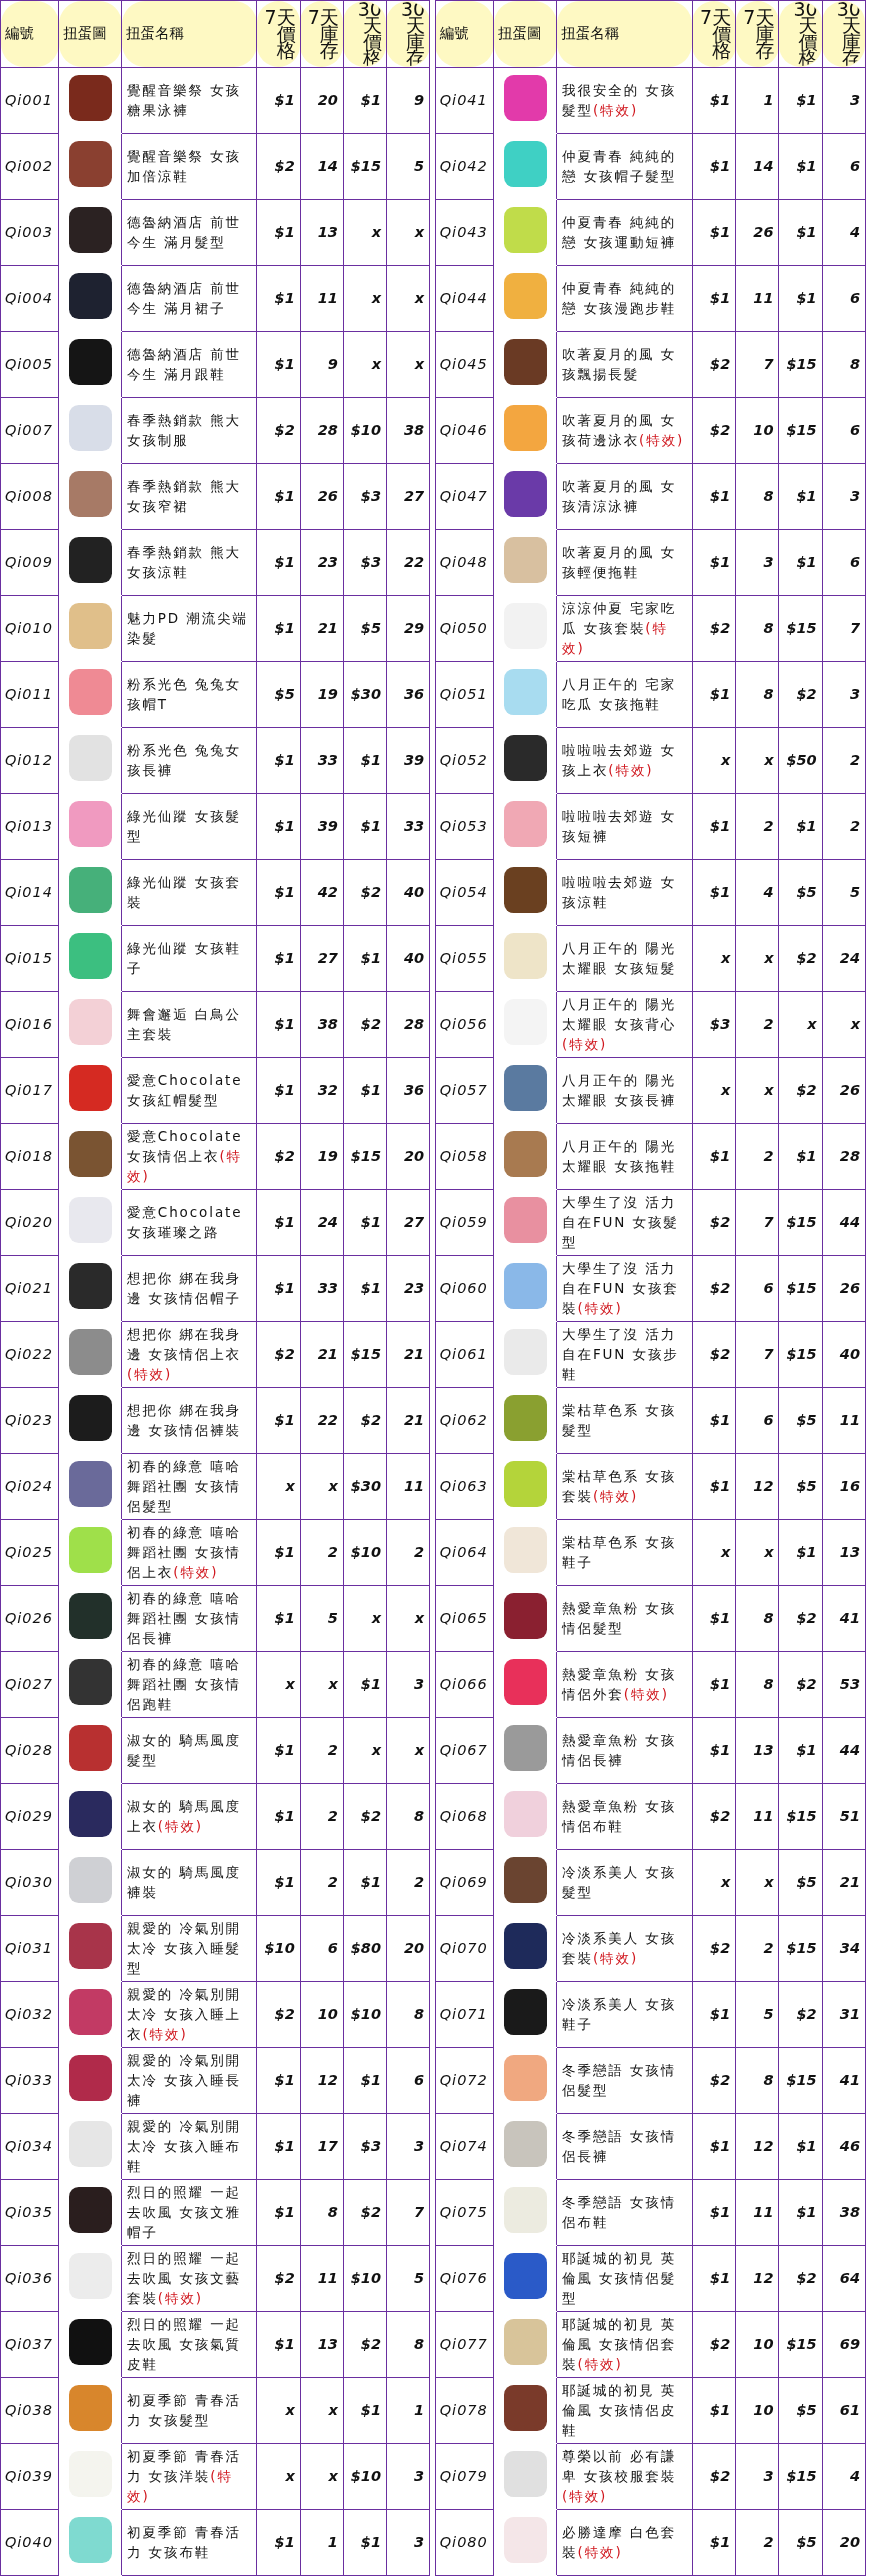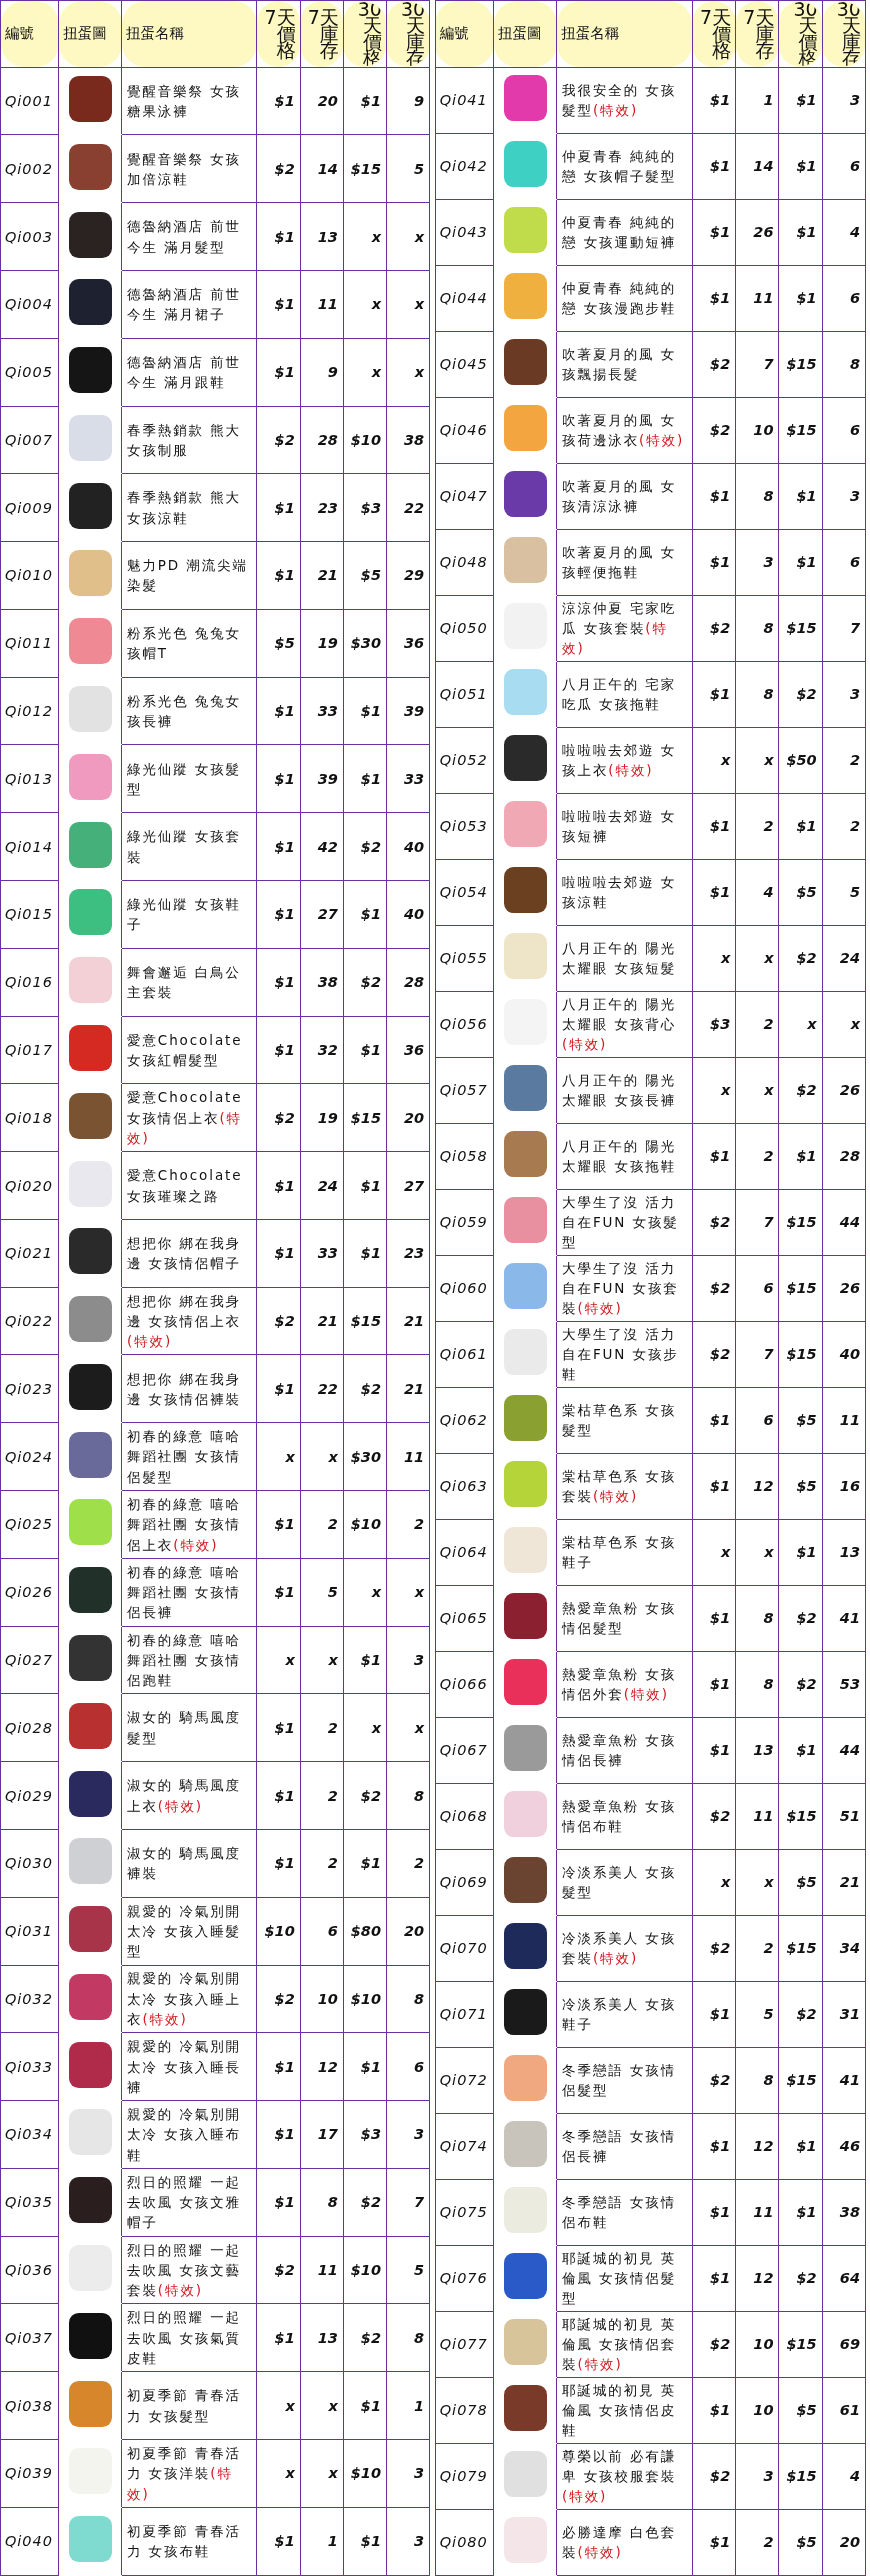--- a/index.html
+++ b/index.html
@@ -98,20 +98,29 @@
         <tr class="row">
     <td class="id">Qi007</td>
     <td class="img-cell"><span class="thumb" style="background: rgb(216, 221, 232);"></span></td>
     <td class="name"><span class="nm">春季熱銷款 熊大女孩制服</span><span class="fx"></span></td>
     <td class="val">$2</td>
     <td class="val">28</td>
     <td class="val">$10</td>
     <td class="val">38</td>
   </tr>
         <tr class="row">
+    <td class="id">Qi008</td>
+    <td class="img-cell"><span class="thumb" style="background: rgb(167, 122, 102);"></span></td>
+    <td class="name"><span class="nm">春季熱銷款 熊大女孩窄裙</span><span class="fx"></span></td>
+    <td class="val">$1</td>
+    <td class="val">26</td>
+    <td class="val">$3</td>
+    <td class="val">27</td>
+  </tr>
+        <tr class="row">
     <td class="id">Qi009</td>
     <td class="img-cell"><span class="thumb" style="background: rgb(34, 34, 34);"></span></td>
     <td class="name"><span class="nm">春季熱銷款 熊大女孩涼鞋</span><span class="fx"></span></td>
     <td class="val">$1</td>
     <td class="val">23</td>
     <td class="val">$3</td>
     <td class="val">22</td>
   </tr>
         <tr class="row">
     <td class="id">Qi010</td>

